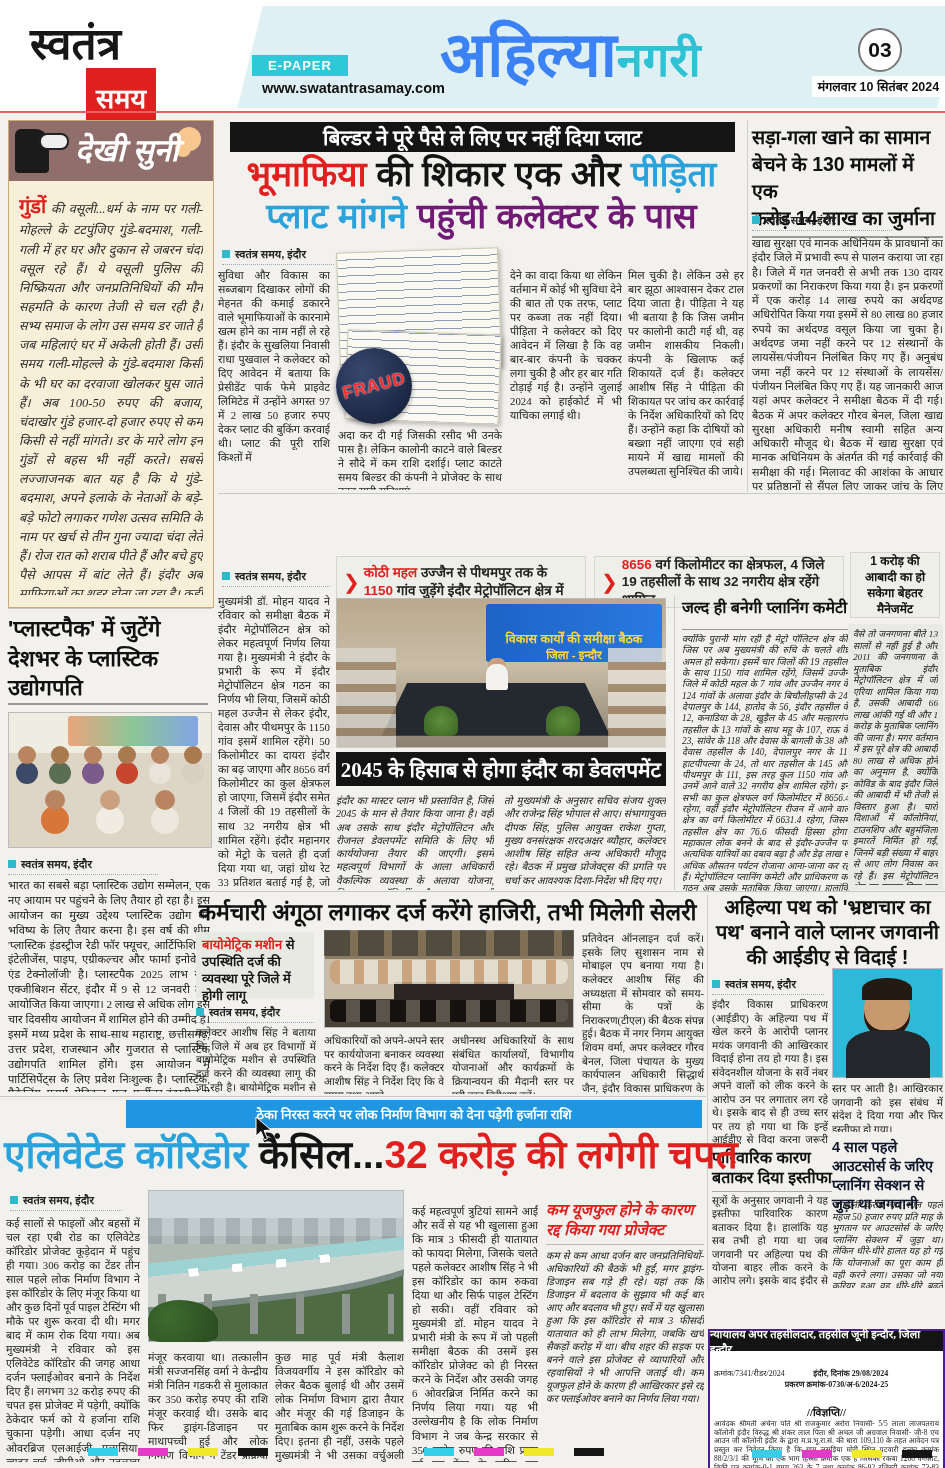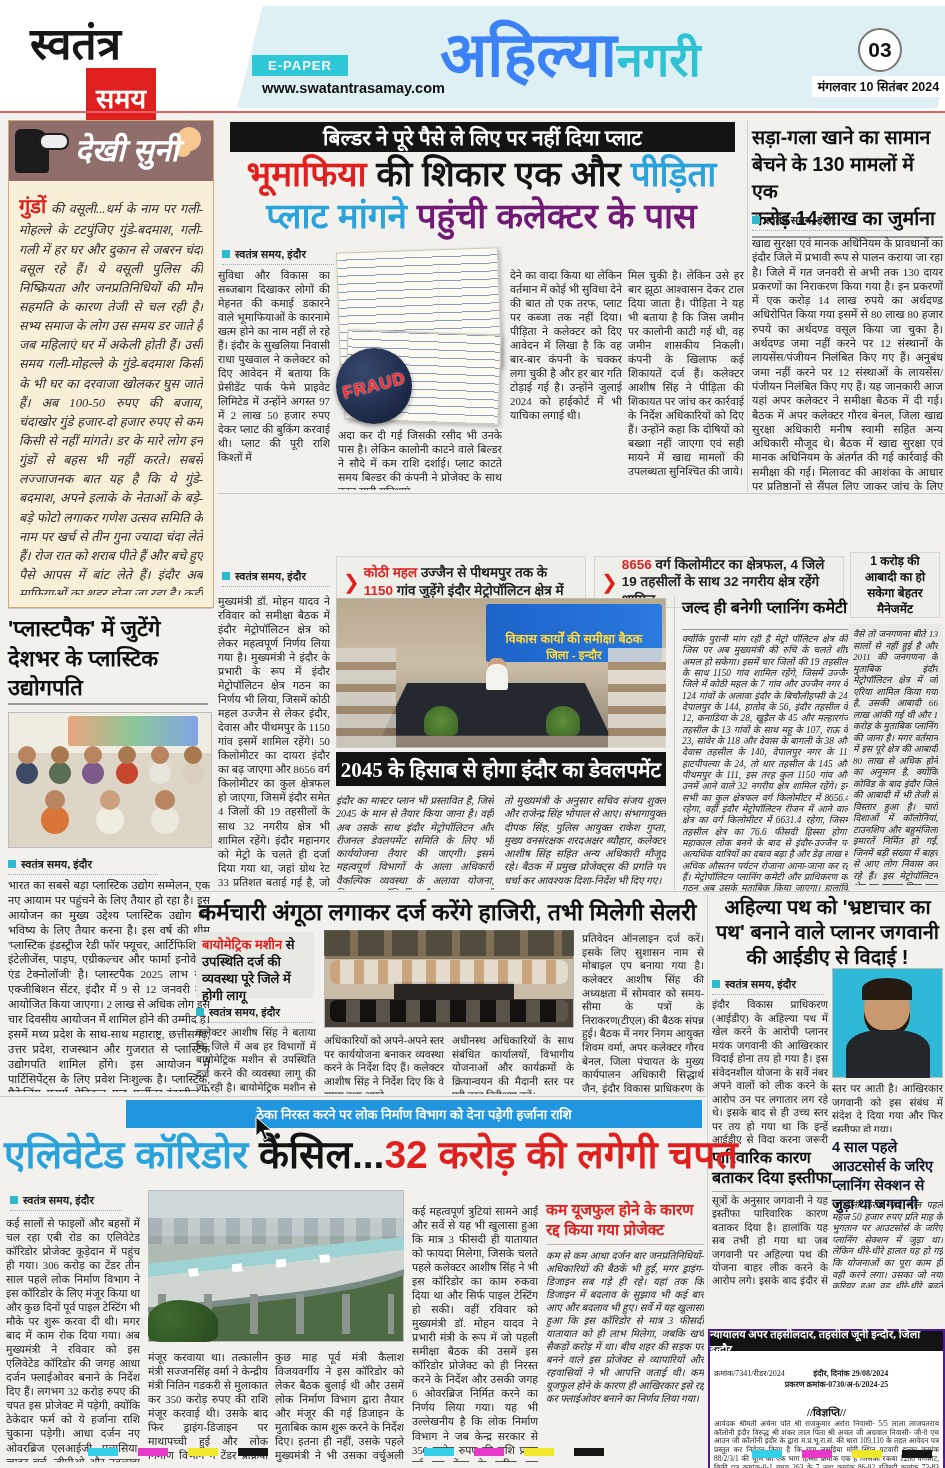--- a/index.html
+++ b/index.html
@@ -234,21 +234,21 @@
     <div class="abs" style="left:0;top:28px;width:256px;height:26px;background:repeating-linear-gradient(90deg,#8e9aa0 0 14px,#b8c2c4 14px 26px);opacity:.6;"></div>
     <div class="abs" style="left:-20px;top:60px;width:300px;height:44px;background:linear-gradient(180deg,#9fd2d2 0 30%,#cfd6d2 30% 100%);border-radius:0 0 50% 10%/0 0 60% 20%;transform:rotate(-6deg);box-shadow:0 6px 0 #7a8a84;"></div>
     <div class="abs" style="left:10px;top:104px;width:236px;height:40px;background:repeating-linear-gradient(90deg,#8c948e 0 8px,transparent 8px 46px);"></div>
     <div class="abs" style="left:40px;top:70px;width:170px;height:8px;background:repeating-linear-gradient(90deg,#fff 0 10px,transparent 10px 44px);transform:rotate(-6deg);"></div>
     <div class="abs" style="left:0;top:110px;width:70px;height:42px;background:radial-gradient(circle at 30% 40%,#3d6b2e,#2a4a20);border-radius:50% 60% 20% 20%;"></div>
   </div>
   <div class="abs jtext" style="left:148px;top:1350px;width:120px;height:112px;">मंजूर करवाया था। तत्कालीन मंत्री सज्जनसिंह वर्मा ने केन्द्रीय मंत्री नितिन गडकरी से मुलाकात कर 350 करोड़ रुपए की राशि मंजूर करवाई थी। उसके बाद फिर ड्राइंग-डिजाइन पर माथापच्ची हुई और लोक निर्माण विभाग ने टेंडर प्रक्रिया भी पूरी कर ली, लेकिन एलिवेटेड कॉरिडोर का काम ही शुरू नहीं हो सका।</div>
   <div class="abs jtext" style="left:275px;top:1350px;width:129px;height:112px;">कुछ माह पूर्व मंत्री कैलाश विजयवर्गीय ने इस कॉरिडोर को लेकर बैठक बुलाई थी और उसमें लोक निर्माण विभाग द्वारा तैयार और मंजूर की गई डिजाइन के मुताबिक काम शुरू करने के निर्देश दिए। इतना ही नहीं, उसके पहले मुख्यमंत्री ने भी उसका वर्चुअली भूमि पूजन कर दिया था। मगर बाद में जब डिजाइन को लेकर</div>
   <div class="abs jtext" style="left:412px;top:1204px;width:126px;height:258px;">कई महत्वपूर्ण त्रुटियां सामने आईं और सर्वे से यह भी खुलासा हुआ कि मात्र 3 फीसदी ही यातायात को फायदा मिलेगा, जिसके चलते पहले कलेक्टर आशीष सिंह ने भी इस कॉरिडोर का काम रुकवा दिया था और सिर्फ पाइल टेस्टिंग हो सकी। वहीं रविवार को मुख्यमंत्री डॉ. मोहन यादव ने प्रभारी मंत्री के रूप में जो पहली समीक्षा बैठक की उसमें इस कॉरिडोर प्रोजेक्ट को ही निरस्त करने के निर्देश और उसकी जगह 6 ओवरब्रिज निर्मित करने का निर्णय लिया गया। यह भी उल्लेखनीय है कि लोक निर्माण विभाग ने जब केन्द्र सरकार से 350 करोड़ रुपए की राशि प्राप्त हुई तब टेंडर के जरिए इस कॉरिडोर के निर्माण का निर्णय लिया और मार्च 2026 तक इसे पूरा करने का निर्णय भी ले लिया। मगर बीते सालों में इसकी ड्राइंग-डिजाइन और उपयोगिता को लेकर ही तमाम सवाल उठते रहे।</div>
   <div class="abs" style="left:546px;top:1200px;width:158px;height:264px;">
-    <div style="font-weight:bold;font-size:15.5px;line-height:1.3;color:#e0201e;border-bottom:1px solid #bbb;padding-bottom:4px;margin-bottom:4px;">कम यूजफुल होने के कारण रद्द किया गया प्रोजेक्ट</div>
+    <div style="font-weight:bold;font-size:15.5px;line-height:1.3;color:#e0201e;border-bottom:1px solid #bbb;padding-bottom:4px;margin-bottom:4px;font-style:italic;">कम यूजफुल होने के कारण रद्द किया गया प्रोजेक्ट</div>
     <div class="jtext itext" style="font-size:10px;line-height:1.3;height:210px;">कम से कम आधा दर्जन बार जनप्रतिनिधियों-अधिकारियों की बैठकें भी हुईं, मगर ड्राइंग-डिजाइन सब गड़े ही रहे। यहां तक कि डिजाइन में बदलाव के सुझाव भी कई बार आए और बदलाव भी हुए। सर्वे में यह खुलासा हुआ कि इस कॉरिडोर से मात्र 3 फीसदी यातायात को ही लाभ मिलेगा, जबकि खर्च सैकड़ों करोड़ में था। बीच शहर की सड़क पर बनने वाले इस प्रोजेक्ट से व्यापारियों और रहवासियों ने भी आपत्ति जताई थी। कम यूजफुल होने के कारण ही आखिरकार इसे रद्द कर फ्लाईओवर बनाने का निर्णय लिया गया।</div>
   </div>
 
   <svg class="abs" style="left:254px;top:1116px;" width="20" height="26" viewBox="0 0 20 26">
     <path d="M2 1 L2 20 L7 15.5 L10.5 24 L13.5 22.5 L10 14.5 L17 14 Z" fill="#111" stroke="#fff" stroke-width="1"></path>
   </svg>
 
   <div class="abs cmyk" style="left:88px;top:1448px;">
     <span style="background:#35d0e8;"></span>
       <span style="background:#e838c8;"></span>

